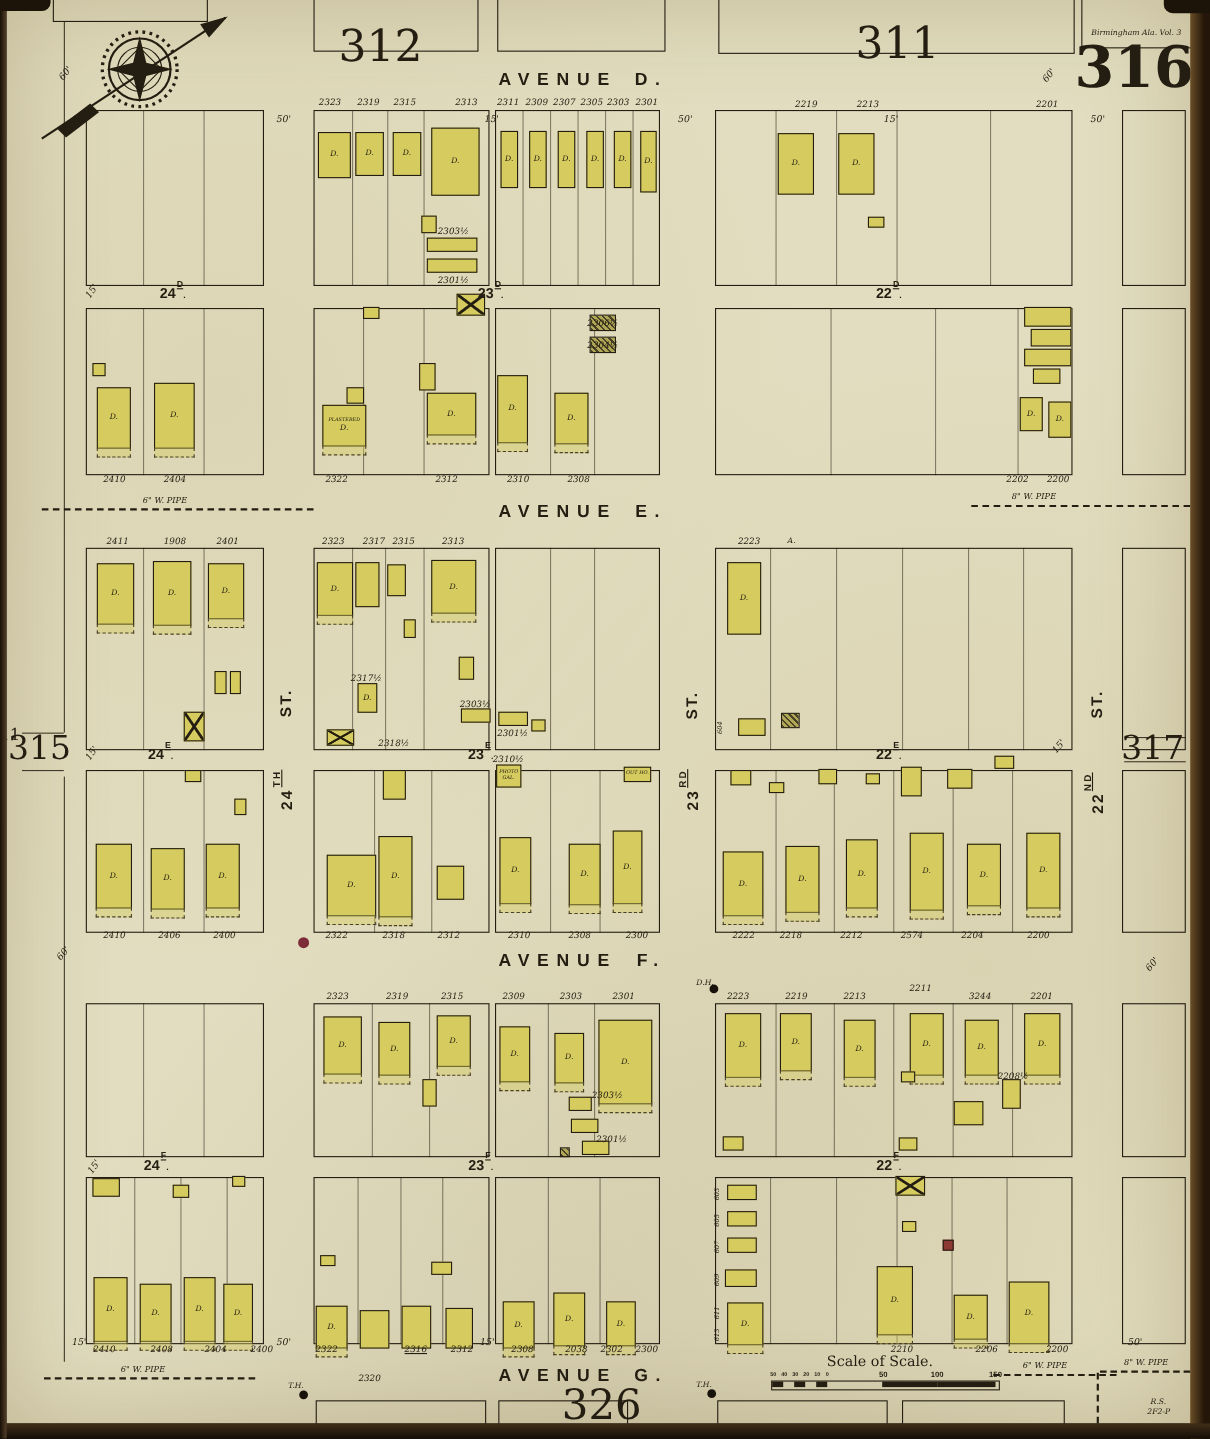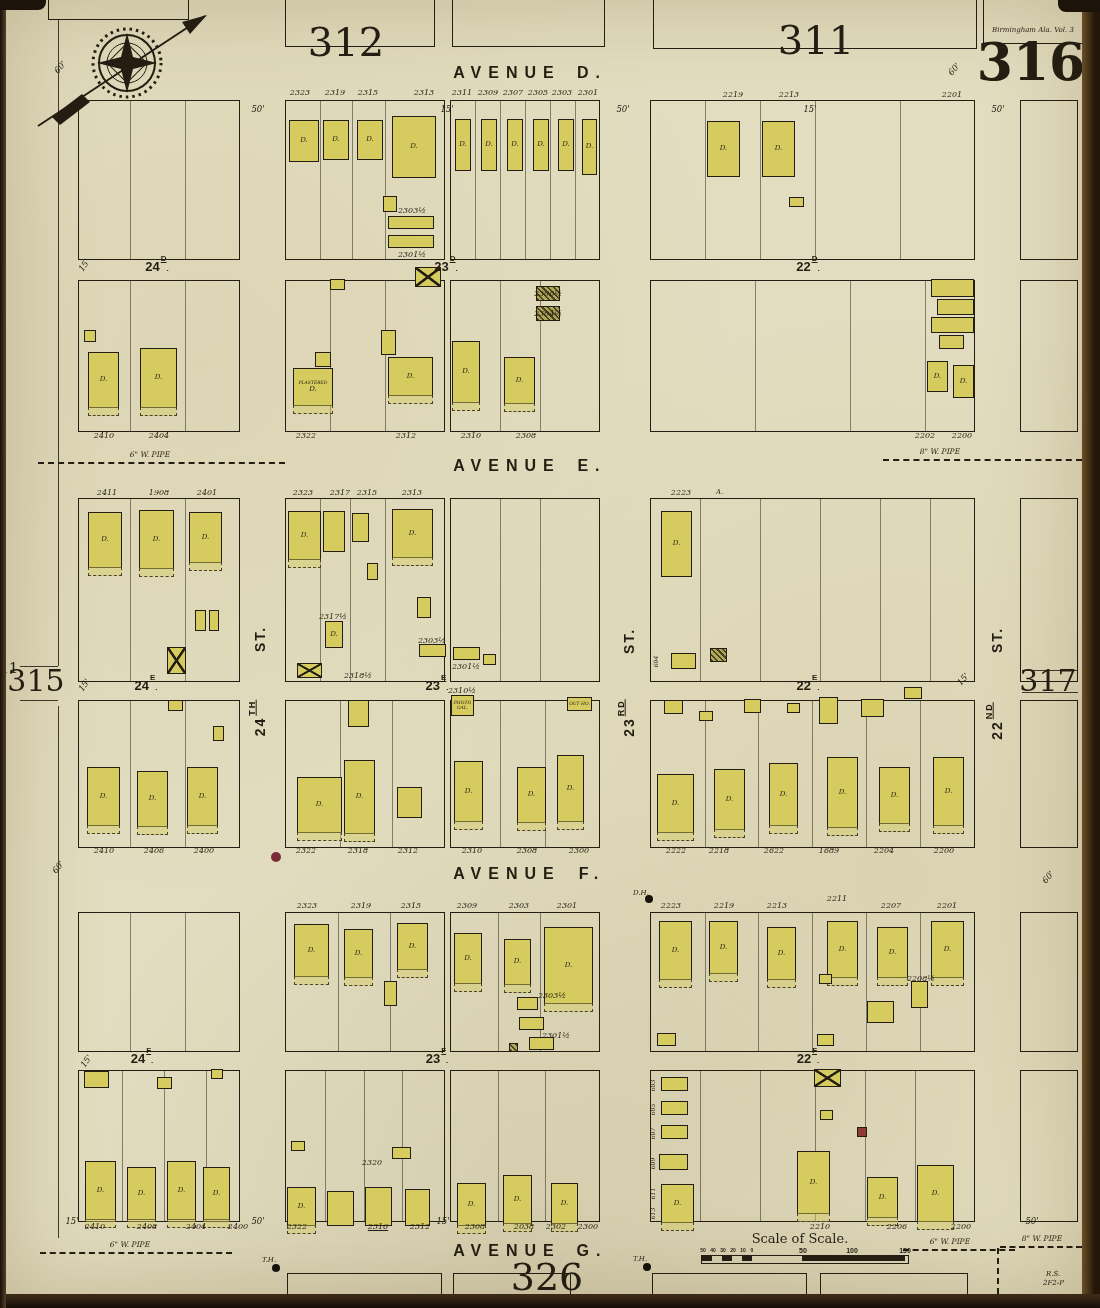--- a/index.html
+++ b/index.html
@@ -640,47 +640,47 @@
       <div class="hn" style="left: 154px; top: 846px;">2406</div>
       <div class="hn" style="left: 204px; top: 846px;">2400</div>
       <div class="hn" style="left: 306px; top: 846px;">2322</div>
       <div class="hn" style="left: 358px; top: 846px;">2318</div>
       <div class="hn" style="left: 408px; top: 846px;">2312</div>
       <div class="hn" style="left: 472px; top: 846px;">2310</div>
       <div class="hn" style="left: 527px; top: 846px;">2308</div>
       <div class="hn" style="left: 579px; top: 846px;">2300</div>
       <div class="hn" style="left: 676px; top: 846px;">2222</div>
       <div class="hn" style="left: 719px; top: 846px;">2218</div>
-      <div class="hn" style="left: 774px; top: 846px;">2622</div>
-      <div class="hn" style="left: 829px; top: 846px;">1689</div>
+      <div class="hn" style="left: 774px; top: 846px;">2212</div>
+      <div class="hn" style="left: 829px; top: 846px;">2574</div>
       <div class="hn" style="left: 884px; top: 846px;">2204</div>
       <div class="hn" style="left: 944px; top: 846px;">2200</div>
       <div class="hn" style="left: 358px; top: 671px;">2318½</div>
       <div class="hn" style="left: 462px; top: 686px;">2310½</div>
       <div class="hn" style="left: 307px; top: 901px;">2323</div>
       <div class="hn" style="left: 361px; top: 901px;">2319</div>
       <div class="hn" style="left: 411px; top: 901px;">2315</div>
       <div class="hn" style="left: 467px; top: 901px;">2309</div>
       <div class="hn" style="left: 519px; top: 901px;">2303</div>
       <div class="hn" style="left: 567px; top: 901px;">2301</div>
       <div class="hn" style="left: 671px; top: 901px;">2223</div>
       <div class="hn" style="left: 724px; top: 901px;">2219</div>
       <div class="hn" style="left: 777px; top: 901px;">2213</div>
       <div class="hn" style="left: 837px; top: 894px;">2211</div>
-      <div class="hn" style="left: 891px; top: 901px;">2207</div>
+      <div class="hn" style="left: 891px; top: 901px;">3244</div>
       <div class="hn" style="left: 947px; top: 901px;">2201</div>
       <div class="hn" style="left: 552px; top: 991px;">2303½</div>
       <div class="hn" style="left: 556px; top: 1031px;">2301½</div>
       <div class="hn" style="left: 921px; top: 974px;">2208½</div>
       <div class="hn" style="left: 95px; top: 1222px;">2410</div>
       <div class="hn" style="left: 147px; top: 1222px;">2408</div>
       <div class="hn" style="left: 196px; top: 1222px;">2404</div>
       <div class="hn" style="left: 238px; top: 1222px;">2400</div>
       <div class="hn" style="left: 297px; top: 1222px;">2322</div>
-      <div class="hn" style="left: 336px; top: 1158px; margin-left: 36px;">2320</div>
+      <div class="hn" style="left: 336px; top: 1248px;">2320</div>
       <div class="hn" style="left: 378px; top: 1222px; text-decoration: underline;">2316</div>
       <div class="hn" style="left: 420px; top: 1222px;">2312</div>
       <div class="hn" style="left: 475px; top: 1222px;">2308</div>
       <div class="hn" style="left: 524px; top: 1222px;">2038</div>
       <div class="hn" style="left: 556px; top: 1222px;">2302</div>
       <div class="hn" style="left: 588px; top: 1222px;">2300</div>
       <div class="hn" style="left: 820px; top: 1222px;">2210</div>
       <div class="hn" style="left: 897px; top: 1222px;">2206</div>
       <div class="hn" style="left: 961px; top: 1222px;">2200</div>
       <div class="hn rot" style="left: 652px; top: 1082px;">603</div>

